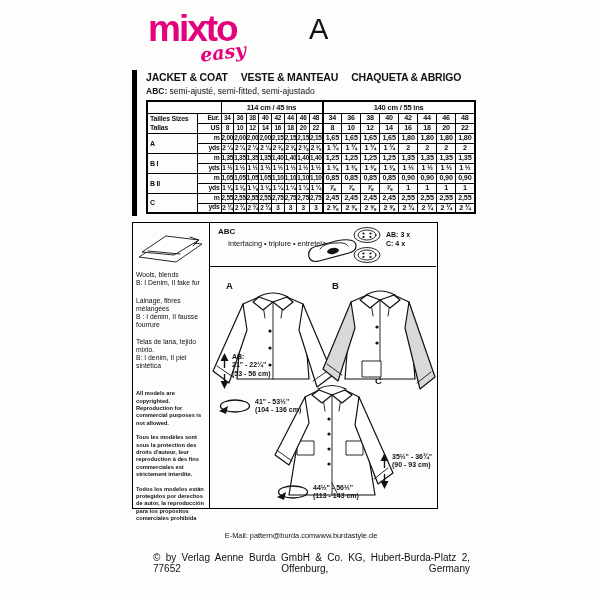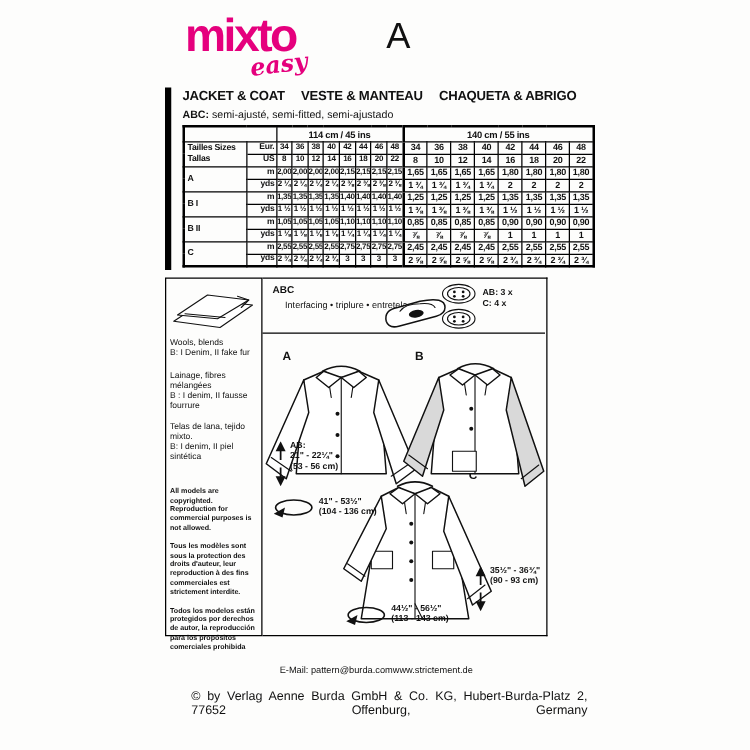--- a/index.html
+++ b/index.html
@@ -469,15 +469,15 @@
         <polygon points="1,14 10,9 8,17" fill="#111"></polygon>
       </svg>
       <div class="txt fab">44½"  - 56½"
 (113 - 143 cm)</div>
     </div>
   </div>
 
   <div class="footer-1">© by Verlag Aenne Burda GmbH &amp; Co. KG, Hubert-Burda-Platz 2, 77652 Offenburg, Germany</div>
   <div class="footer-2">
     <span>E-Mail: pattern@burda.com</span>
-    <span>www.strictement.de</span>
+    <span>www.burdastyle.de</span>
   </div>
 </div>
 
 </body></html>

